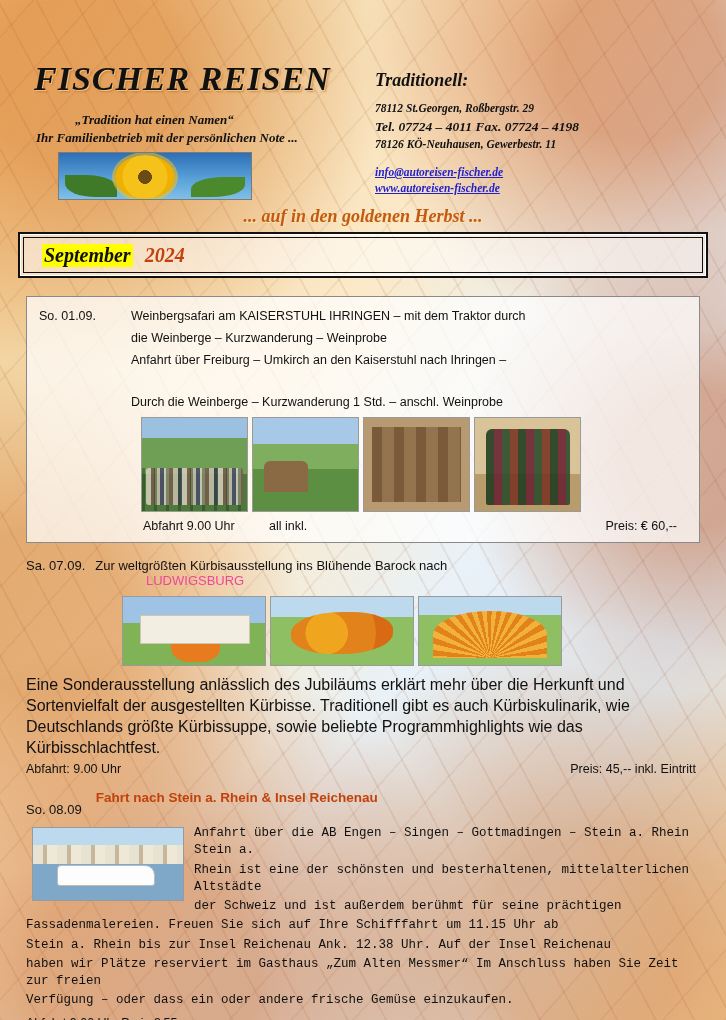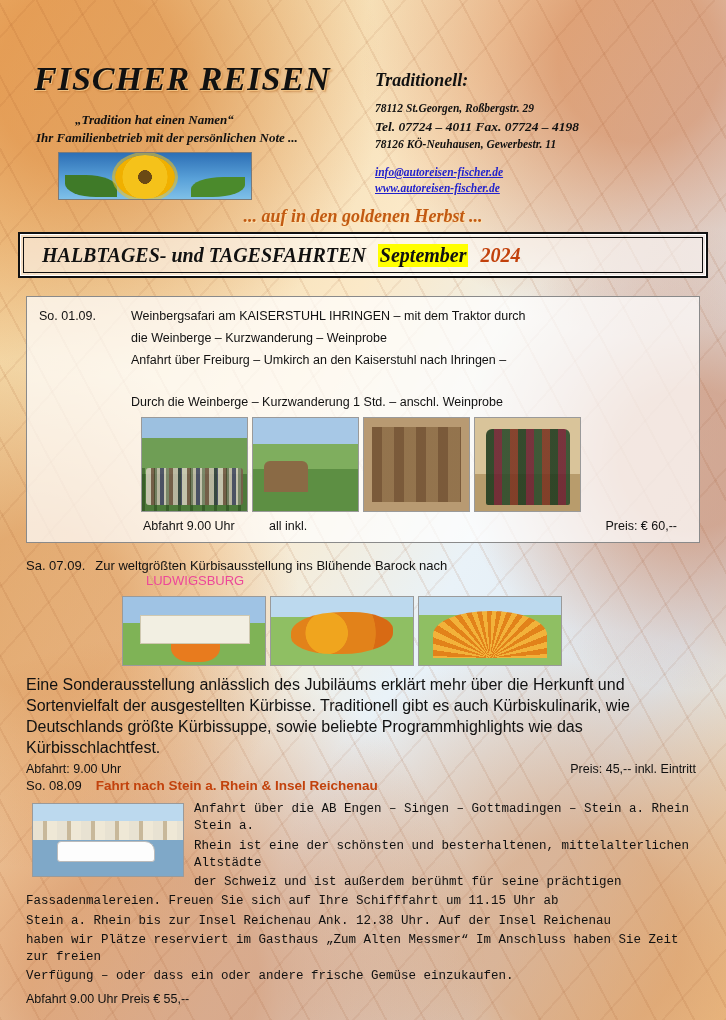--- a/index.html
+++ b/index.html
@@ -160,21 +160,21 @@
   .ph-peacock:after{content:"";position:absolute;left:10%;top:20%;width:80%;height:70%;
     background:repeating-conic-gradient(from 200deg at 50% 100%, #e2821a 0 6deg, #f2b23a 6deg 12deg);
     border-radius:50% 50% 0 0;}
   .t2body{margin-top:8px;font-family:"Liberation Sans",sans-serif;font-size:16px;color:#111;line-height:1.32;}
   .t2foot{margin-top:4px;display:flex;font-family:"Liberation Sans",sans-serif;font-size:12.5px;color:#111;}
   .t2foot .l{width:320px;}
   .t2foot .r{flex:1;text-align:right;padding-right:4px;}
   
   .trip3{position:absolute;left:26px;right:26px;top:778px;}
   .t3head{display:flex;gap:14px;align-items:center;}
-  .t3head .d{font-family:"Liberation Sans",sans-serif;font-size:13px;color:#111;white-space:nowrap;}
+  .t3head .d{font-family:"Liberation Sans",sans-serif;font-size:13px;color:#111;white-space:nowrap;margin-top:24px;}
   .t3head .t{font-family:"Liberation Sans",sans-serif;font-size:13.5px;color:#c2420c;font-weight:bold;}
   .t3wrap{margin-top:8px;position:relative;min-height:100px;}
   .ph-boat{
     float:left;width:150px;height:72px;margin:2px 10px 4px 6px;
     border:1px solid #9a9a9a;position:relative;overflow:hidden;
     background:linear-gradient(#bcd9ee 0 38%, #7fa8c8 38% 100%);
   }
   .ph-boat .town{position:absolute;left:0;right:0;top:24%;height:26%;
     background:repeating-linear-gradient(90deg,#e8e2d2 0 10px,#c8b89a 10px 14px,#efe8d6 14px 24px);}
   .ph-boat .ship{position:absolute;left:16%;top:52%;width:64%;height:26%;background:#fdfdfd;border-radius:4px 10px 3px 3px;border:1px solid #bbb;}
@@ -205,21 +205,20 @@
     <div class="addr l2">Tel. 07724 – 4011  Fax. 07724 – 4198</div>
     <div class="addr l3">78126 KÖ-Neuhausen, Gewerbestr. 11</div>
     <div class="mail m1">info@autoreisen-fischer.de</div>
     <div class="mail m2">www.autoreisen-fischer.de</div>
 
     <div class="autumn-line">... auf in den goldenen Herbst ...</div>
   </div>
 
   <div class="titlebar">
     <div class="inner">
-      <span class="t1">HALBTAGES- und TAGESFAHRTEN</span>
       <span class="hl">September</span>
       <span class="t2">2024</span>
     </div>
   </div>
 
   <div class="trip1">
     <div class="t1date">So. 01.09.</div>
     <div class="t1line t1txt" style="top:12px;">Weinbergsafari am KAISERSTUHL IHRINGEN – mit dem Traktor durch</div>
     <div class="t1line t1txt" style="top:34px;">die Weinberge – Kurzwanderung – Weinprobe</div>
     <div class="t1line t1txt" style="top:56px;">Anfahrt über Freiburg – Umkirch an den Kaiserstuhl nach Ihringen –</div>

